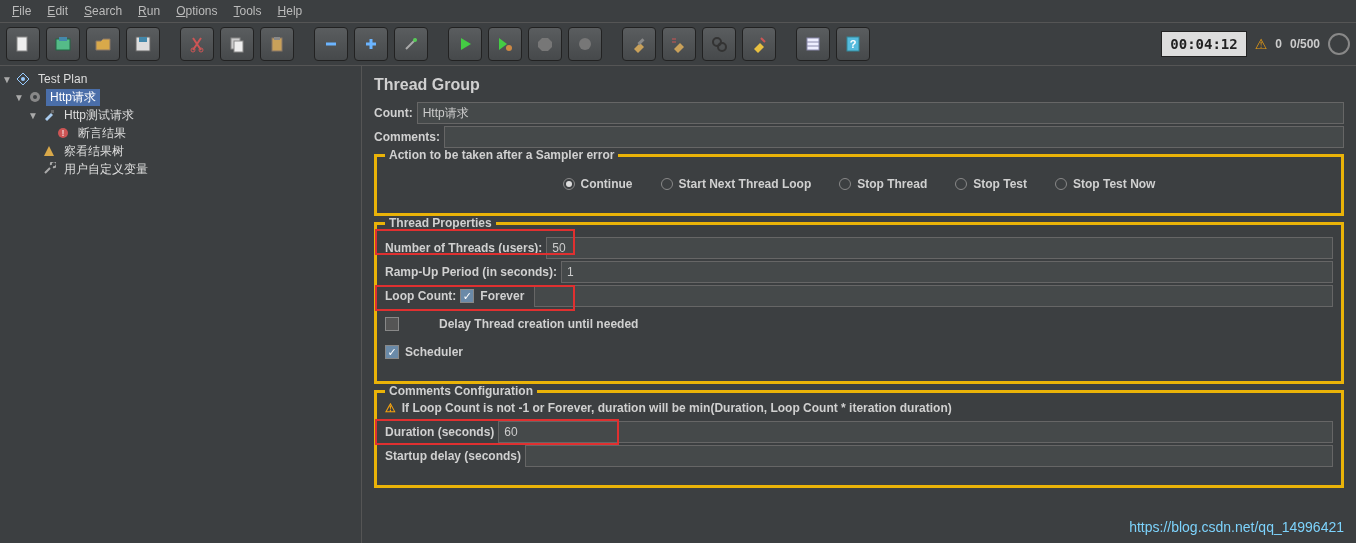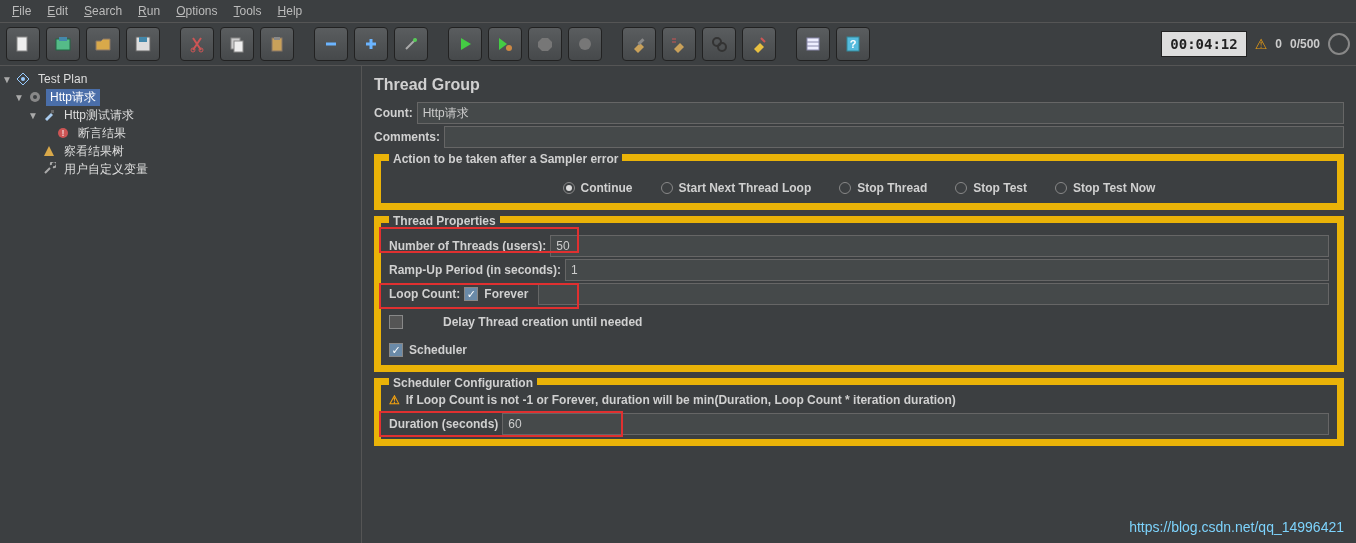--- a/index.html
+++ b/index.html
@@ -23,21 +23,21 @@
 .node .lbl { color:#ddd; padding:0 4px; }
 .node.sel .lbl { background:#4a6ea9; color:#fff; }
 .indent1 { padding-left:14px; }
 .indent2 { padding-left:28px; }
 .indent3 { padding-left:42px; }
 .panel { flex:1; background:#3c3f41; padding:10px 12px; overflow:auto; position:relative; }
 .ptitle { font-size:16px; font-weight:bold; color:#d0d0d0; margin-bottom:8px; }
 .row { display:flex; align-items:center; margin-bottom:2px; }
 .row label { font-weight:bold; color:#d0d0d0; padding:4px 4px 4px 0; white-space:nowrap; }
 .row input[type=text] { flex:1; background:#45494a; border:1px solid #666; color:#ccc; padding:3px 5px; font-size:12px; height:22px; }
-.fset { border:7px solid #eab308; margin:6px 0; padding:6px 8px 2px 8px; position:relative; }
+.fset { border:3px solid #eab308; margin:6px 0; padding:6px 8px 16px 8px; position:relative; }
 .fset > .leg { position:absolute; top:-9px; left:8px; background:#3c3f41; padding:0 4px; font-weight:bold; color:#d0d0d0; font-size:12px; }
 .radios { display:flex; justify-content:center; gap:28px; padding:14px 0 6px 0; }
 .radio { display:flex; align-items:center; gap:6px; font-weight:bold; color:#d0d0d0; }
 .rdot { width:12px; height:12px; border:1px solid #888; border-radius:50%; background:#3c3f41; display:flex; align-items:center; justify-content:center; }
 .rdot.on::after { content:""; width:6px; height:6px; border-radius:50%; background:#ddd; }
 .chk { width:14px; height:14px; border:1px solid #888; background:#555; display:inline-flex; align-items:center; justify-content:center; margin-right:6px; }
 .chk.on { background:#6a8aa8; }
 .chk.on::after { content:"✓"; color:#fff; font-size:11px; }
 .hl { border:2px solid #e03030; position:absolute; pointer-events:none; }
 .watermark { position:absolute; right:12px; bottom:8px; color:#7dd3fc; font-size:14px; }
@@ -311,27 +311,31 @@
       </div>
       <div class="row" style="margin-top:6px;">
         <span class="chk on"></span>
         <label>Scheduler</label>
       </div>
       <div class="hl" style="top:4px; left:-2px; width:200px; height:26px;"></div>
       <div class="hl" style="top:60px; left:-2px; width:200px; height:26px;"></div>
     </div>
 
     <div class="fset" style="position:relative;">
-      <div class="leg">Scheduler Configuration</div>
+      <div class="leg">Comments Configuration</div>
       <div class="schedwarn">
         <span style="color:#f0a010;">⚠</span>
         <span>If Loop Count is not -1 or Forever, duration will be min(Duration, Loop Count * iteration duration)</span>
       </div>
       <div class="row">
         <label>Duration (seconds)</label>
         <input type="text" value="60" style="">
       </div>
+      <div class="row">
+        <label>Startup delay (seconds)</label>
+        <input type="text" value="" style="">
+      </div>
       <div class="hl" style="top:26px; left:-2px; width:244px; height:26px;"></div>
     </div>
   </div>
 </div>
 
 <div class="watermark">https://blog.csdn.net/qq_14996421</div>
 
 </body></html>

